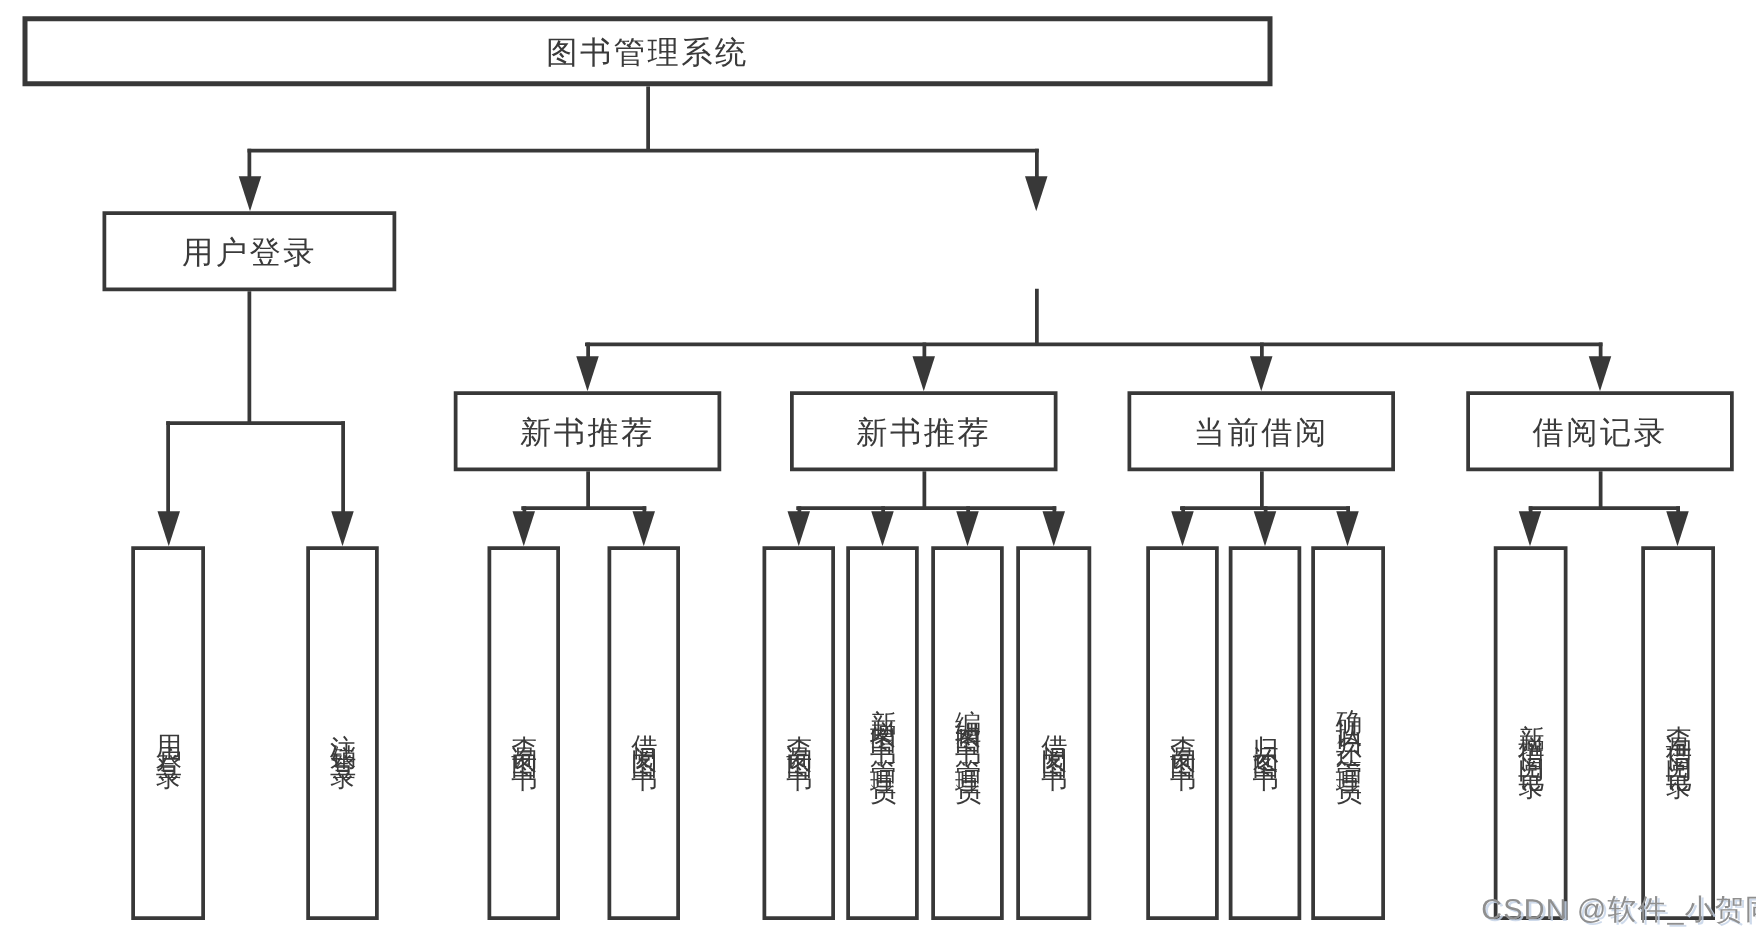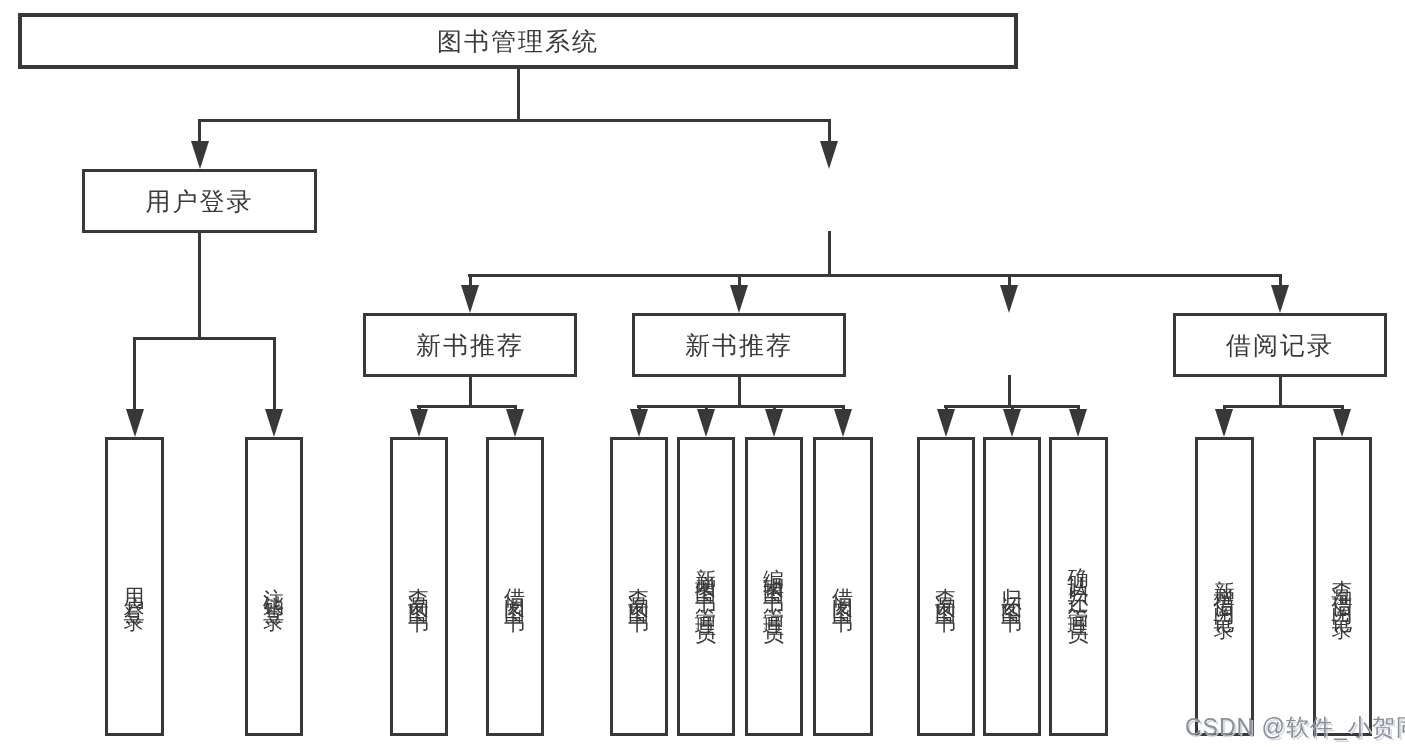--- a/index.html
+++ b/index.html
@@ -96,20 +96,21 @@
   <div class="ah" style="left:1215px;top:409px"></div>
   <div class="line" style="left:1341px;top:405px;width:3px;height:8px"></div>
   <div class="ah" style="left:1333px;top:409px"></div>
 
   <div class="node root" style="left:18px;top:13px;width:1000px;height:56px">图书管理系统</div>
 
   <div class="node" style="left:82px;top:169px;width:235px;height:64px">用户登录</div>
 
   <div class="node" style="left:363px;top:313px;width:214px;height:64px">新书推荐</div>
   <div class="node" style="left:632px;top:313px;width:214px;height:64px">新书推荐</div>
+  <div class="node" style="left:902px;top:313px;width:214px;height:64px">当前借阅</div>
   <div class="node" style="left:1173px;top:313px;width:214px;height:64px">借阅记录</div>
 
   <div class="node v" style="left:105px;top:437px;width:59px;height:299px">用户登录</div>
   <div class="node v" style="left:245px;top:437px;width:58px;height:299px">注销登录</div>
 
   <div class="node v" style="left:390px;top:437px;width:58px;height:299px">查询图书</div>
   <div class="node v" style="left:486px;top:437px;width:58px;height:299px">借阅图书</div>
 
   <div class="node v" style="left:610px;top:437px;width:58px;height:299px">查询图书</div>
   <div class="node v" style="left:677px;top:437px;width:58px;height:299px">新增图书（管理员）</div>

